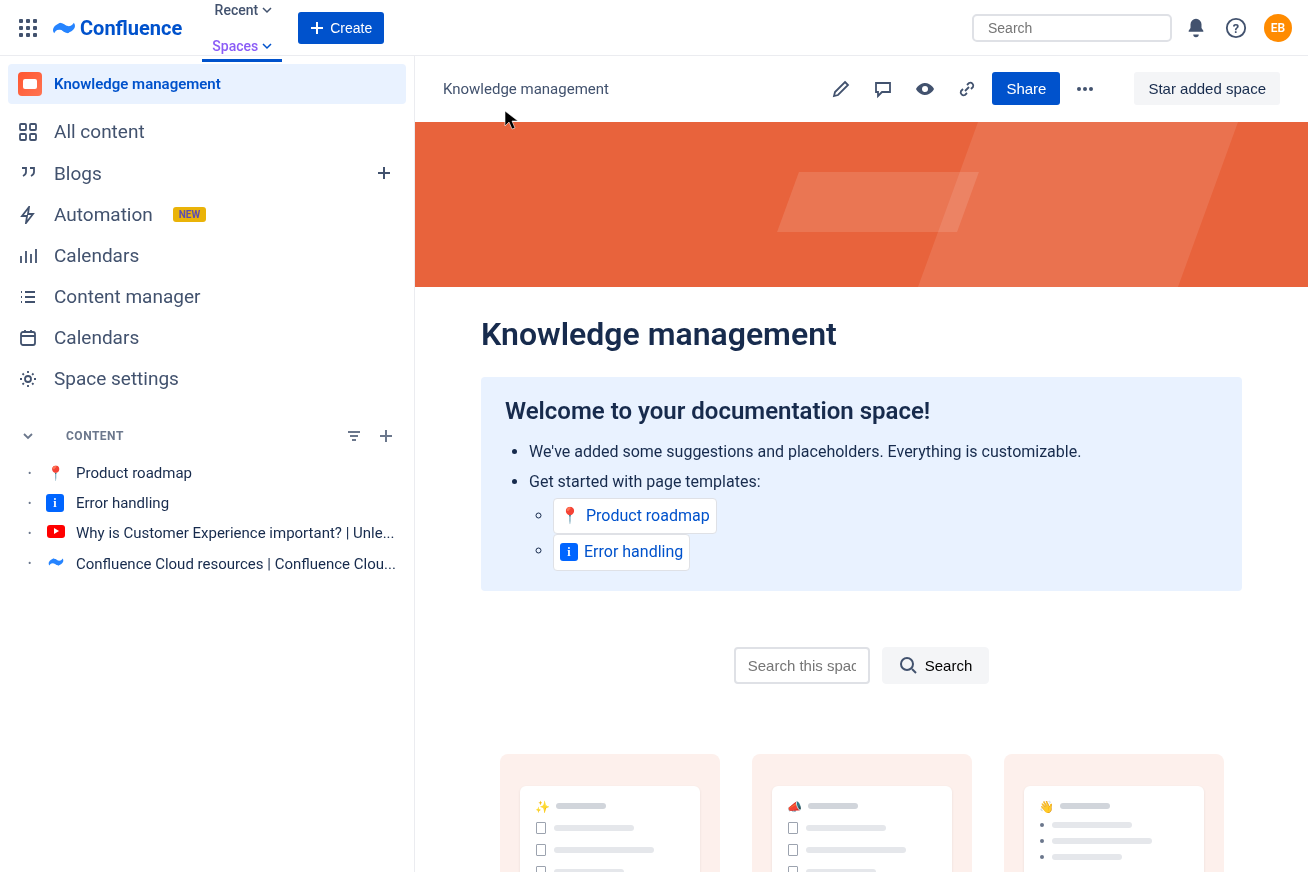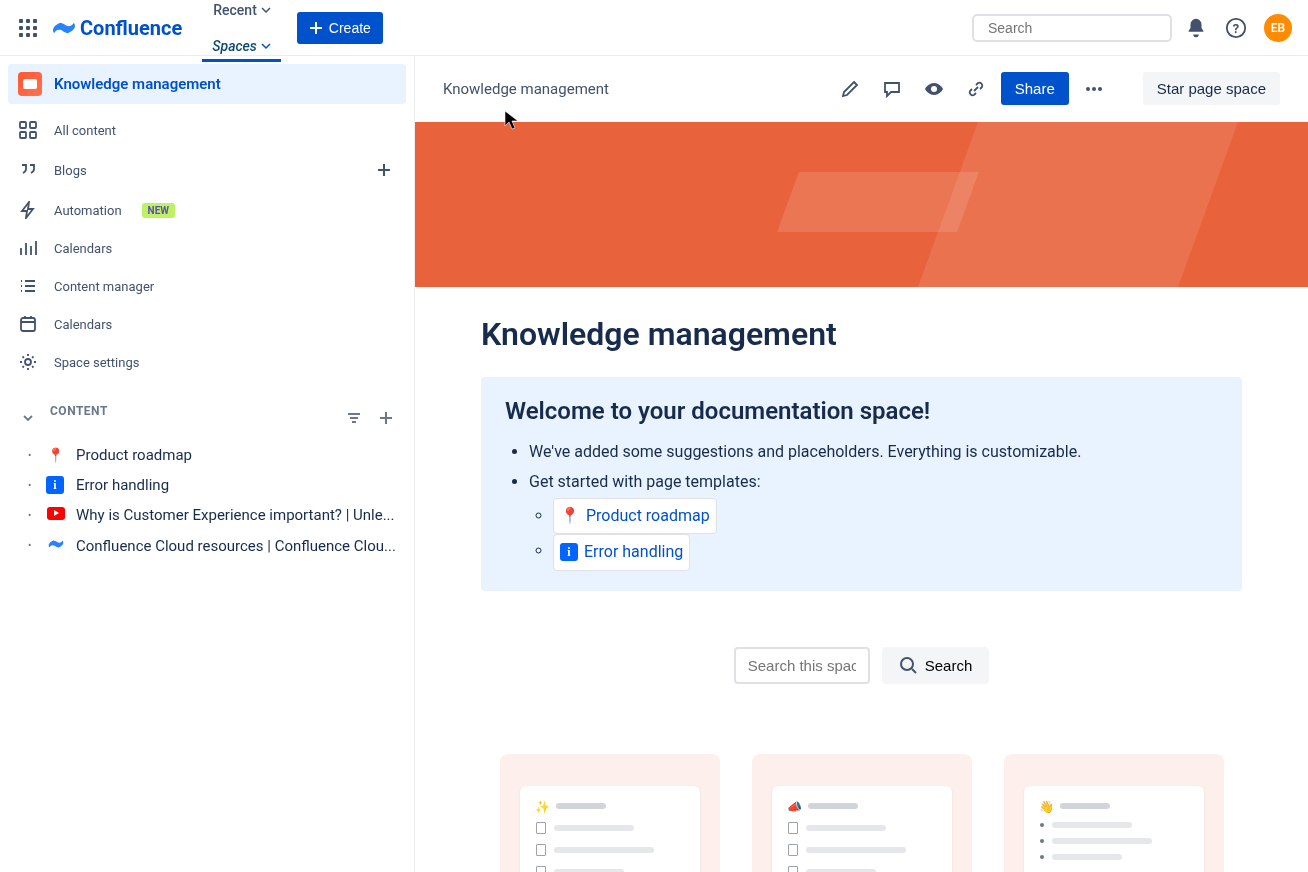--- a/index.html
+++ b/index.html
@@ -5,44 +5,44 @@
 * { box-sizing: border-box; margin: 0; padding: 0; }
 body { font-family: -apple-system, BlinkMacSystemFont, "Segoe UI", Roboto, sans-serif; font-size: 14px; color: #172B4D; background: #fff; }
 
 
 .topnav { height: 56px; display: flex; align-items: center; padding: 0 16px; border-bottom: 1px solid #ebecf0; gap: 4px; }
 .topnav .apps-icon { width: 24px; height: 24px; display: flex; align-items: center; justify-content: center; cursor: pointer; margin-right: 8px; }
 .logo { display: flex; align-items: center; gap: 4px; color: #0052CC; font-weight: 700; font-size: 20px; cursor: pointer; margin-right: 16px; }
 .logo svg { width: 24px; height: 24px; }
 .nav-links { display: flex; align-items: flex-end; gap: 4px; flex-direction: column; }
 .nav-link { padding: 8px 10px; border-radius: 3px; cursor: pointer; display: flex; align-items: center; gap: 4px; color: #42526E; font-weight: 500; }
-.nav-link.active { color: #0c4a6e; box-shadow: inset 0 -3px 0 #0052CC; border-radius: 0; font-style: italic; }
+.nav-link.active { color: #8b5cf6; box-shadow: inset 0 -3px 0 #0052CC; border-radius: 0; }
 .chevron { width: 10px; height: 10px; }
 .create-btn { background: #0052CC; color: #fff; border: none; padding: 8px 12px; border-radius: 3px; font-weight: 500; font-size: 14px; cursor: pointer; display: flex; align-items: center; gap: 6px; margin-left: 12px; }
 .spacer { flex: 1; }
 .search-box { display: flex; align-items: center; border: 2px solid #dfe1e6; border-radius: 5px; padding: 4px 8px; width: 200px; gap: 6px; }
 .search-box input { border: none; outline: none; font-size: 14px; flex: 1; background: transparent; }
 .nav-icon { width: 32px; height: 32px; display: flex; align-items: center; justify-content: center; cursor: pointer; border-radius: 50%; margin-left: 4px; }
 .avatar { width: 28px; height: 28px; border-radius: 50%; background: #FF8B00; color: #fff; display: flex; align-items: center; justify-content: center; font-size: 12px; font-weight: 600; margin-left: 8px; cursor: pointer; }
 
 
 .layout { display: flex; height: calc(100vh - 56px); }
 .sidebar { width: 415px; border-right: 1px solid #ebecf0; padding: 8px; overflow-y: auto; }
 .main { flex: 1; overflow-y: auto; }
 
 
 .space-header { display: flex; align-items: center; gap: 12px; padding: 8px 10px; background: #e9f2ff; border-radius: 4px; cursor: pointer; margin-bottom: 8px; }
 .space-icon { width: 24px; height: 24px; border-radius: 4px; background: linear-gradient(135deg,#ff5630,#ff7452); display: flex; align-items: center; justify-content: center; }
 .space-icon-inner { width: 14px; height: 10px; background: #fff; border-radius: 2px; position: relative; }
 .space-title { color: #0052CC; font-weight: 600; font-size: 15px; }
 .side-item { display: flex; align-items: center; gap: 16px; padding: 8px 10px; border-radius: 4px; cursor: pointer; color: #42526E; margin-bottom: 2px; }
-.side-item .si-label { font-size: 13px; }
-.badge-new { background: #bef264; color: #5e4db2; font-size: 10px; font-weight: 700; padding: 2px 6px; border-radius: 3px; margin-left: 4px; }
+.side-item .si-label { font-size: 19px; }
+.badge-new { background: #eab308; color: #5e4db2; font-size: 10px; font-weight: 700; padding: 2px 6px; border-radius: 3px; margin-left: 4px; }
 .side-icon { width: 20px; height: 20px; display: flex; align-items: center; justify-content: center; color: #42526E; }
-.section-header { display: flex; gap: 8px; padding: 8px 6px; margin-top: 16px; }
+.section-header { display: flex; align-items: center; gap: 24px; padding: 8px 6px; margin-top: 16px; }
 .section-label { font-size: 12px; font-weight: 700; color: #6b778c; letter-spacing: 0.5px; flex: 1; }
 .section-actions { display: flex; gap: 4px; }
 .section-btn { width: 28px; height: 28px; display: flex; align-items: center; justify-content: center; cursor: pointer; border-radius: 4px; }
 .tree-item { display: flex; align-items: center; gap: 10px; padding: 6px 4px 6px 20px; border-radius: 4px; cursor: pointer; }
 .tree-bullet { color: #6b778c; font-size: 10px; width: 8px; }
 .tree-emoji { width: 20px; text-align: center; }
 .tree-label { font-size: 15px; color: #172B4D; white-space: nowrap; overflow: hidden; text-overflow: ellipsis; }
 .yt-icon { width: 18px; height: 13px; background: #ff0000; border-radius: 3px; position: relative; display: inline-block; }
 .yt-icon::after { content: ""; position: absolute; left: 7px; top: 3px; border-left: 5px solid #fff; border-top: 3.5px solid transparent; border-bottom: 3.5px solid transparent; }
 .conf-mini { width: 16px; height: 16px; }
@@ -322,21 +322,21 @@
             </svg>
           </div>
         <button class="share-btn">Share</button>
         <div class="icon-btn">
             <svg width="20" height="20" viewBox="0 0 20 20">
               <circle cx="4" cy="10" r="2" fill="#42526E"></circle>
               <circle cx="10" cy="10" r="2" fill="#42526E"></circle>
               <circle cx="16" cy="10" r="2" fill="#42526E"></circle>
             </svg>
           </div>
-        <button class="star-btn">Star page space</button>
+        <button class="star-btn">Star added space</button>
       </div>
     </div>
 
     <div class="hero"></div>
 
     <div class="content">
       <h1 class="page-title">Knowledge management</h1>
 
       <div class="info-panel">
         <div class="panel-title">Welcome to your documentation space!</div>

